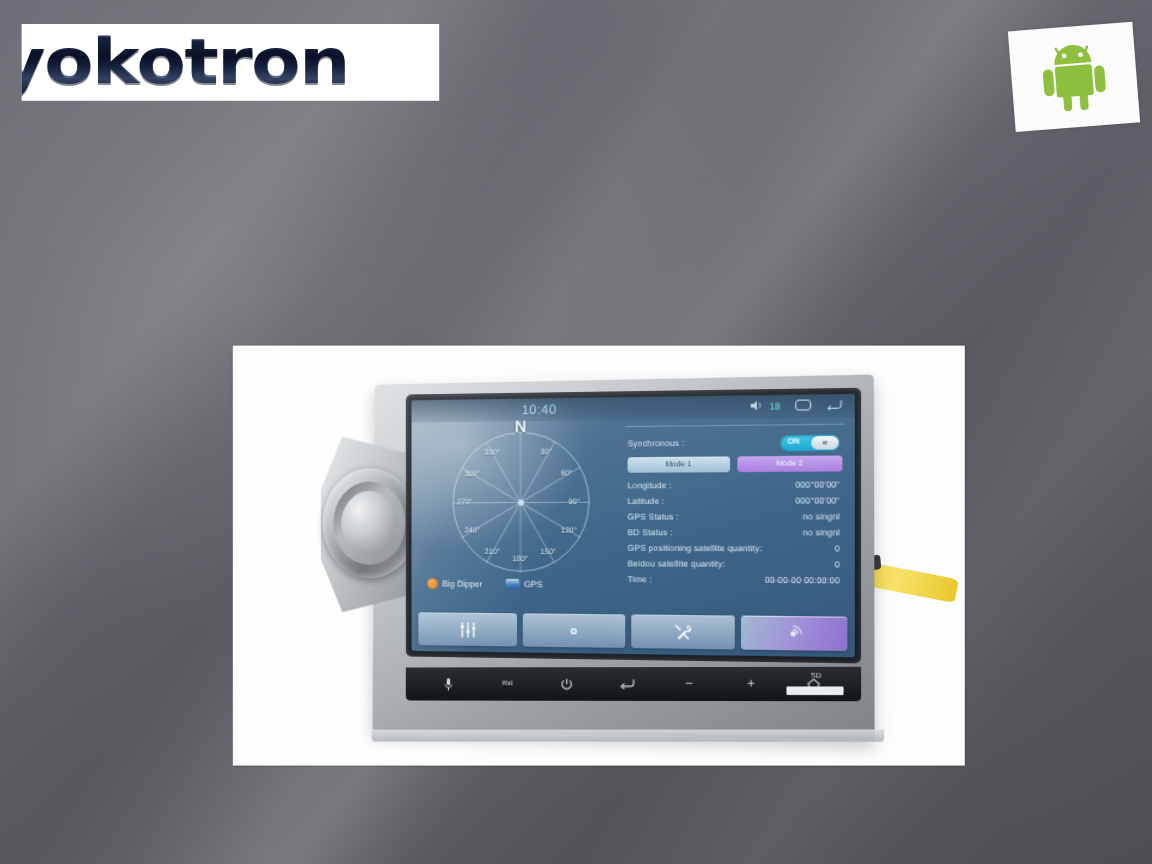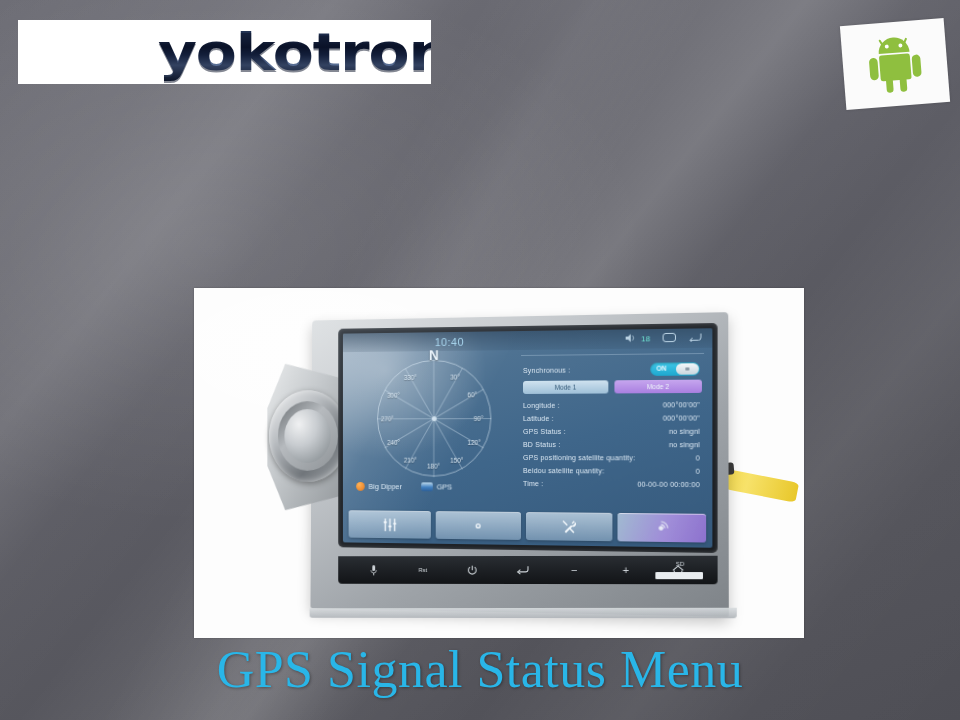--- a/index.html
+++ b/index.html
@@ -37,22 +37,22 @@
     position:absolute; inset:-20%;
     background:linear-gradient(118deg,
         rgba(255,255,255,0) 40%,
         rgba(255,255,255,0.07) 46%,
         rgba(255,255,255,0) 52%);
     pointer-events:none;
   }
 
   
   #logo-box{
-    position:absolute; left:18px; top:20px; width:413px; height:64px;
-    background:#fff; display:flex; align-items:center; justify-content:flex-end;
+    position:absolute; left:18px; top:20px; width:348px; height:64px;
+    background:#fff; display:flex; align-items:center; justify-content:flex-start;
     overflow:hidden; z-index:6;
   }
   #logo-text{
     font-family:"DejaVu Sans", sans-serif;
     font-weight:bold; font-size:52px; letter-spacing:-1px;
     color:#0c1730;
     background:linear-gradient(180deg,#31476e 0%,#0a1228 42%,#1d2c4d 55%,#5c7299 72%,#0d1526 100%);
     -webkit-background-clip:text; background-clip:text;
     -webkit-text-fill-color:transparent;
     text-shadow:0 2px 0 rgba(10,18,40,.5);
@@ -513,15 +513,14 @@
             </svg>
         </span>
         <span id="sdlabel">SD</span>
         <span id="sdslot"></span>
       </div>
 
       <div id="unit-base"></div>
     </div>
   </div>
 
-  <div id="caption">GPS Signal Status Menu</div>
 
 </div>
 
 </body></html>

